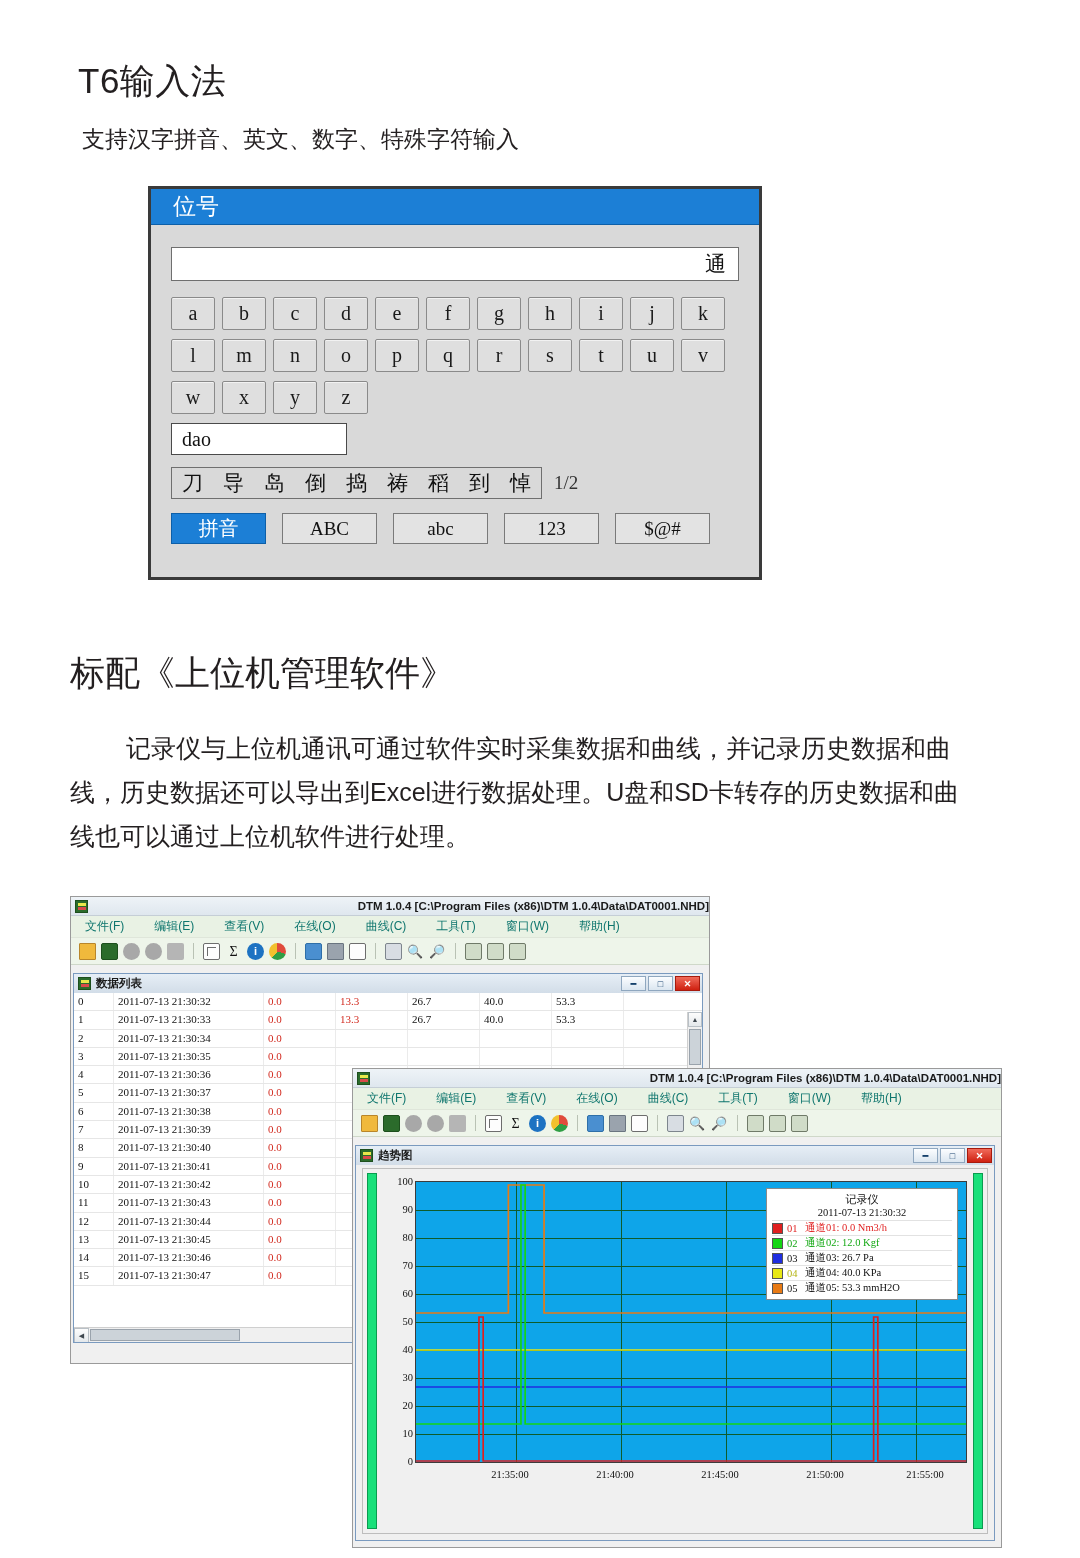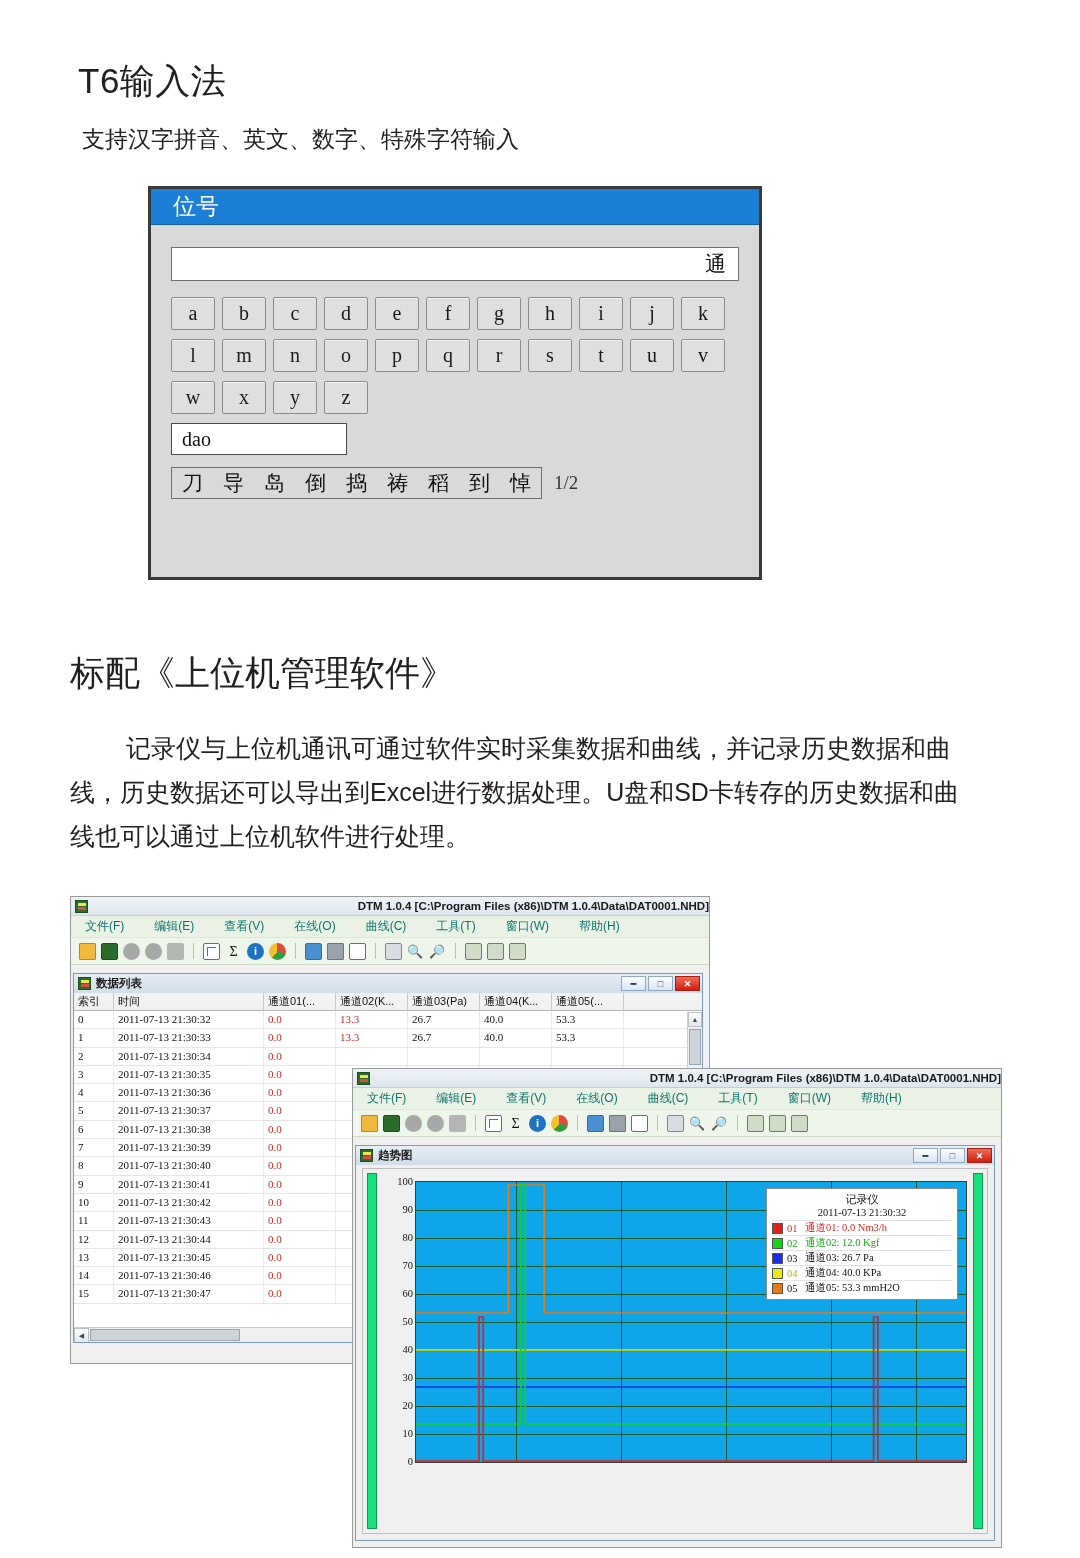--- a/index.html
+++ b/index.html
@@ -450,20 +450,27 @@
         <span>倒</span>
         <span>捣</span>
         <span>祷</span>
         <span>稻</span>
         <span>到</span>
         <span>悼</span>
       </div>
       <div class="cand-page">1/2</div>
     </div>
 
+    <div class="mode-row">
+      <div class="mode-btn active">拼音</div>
+      <div class="mode-btn">ABC</div>
+      <div class="mode-btn">abc</div>
+      <div class="mode-btn">123</div>
+      <div class="mode-btn">$@#</div>
+    </div>
   </div>
 </div>
 
 <div class="sec2-title">标配《上位机管理软件》</div>
 <div class="sec2-para">记录仪与上位机通讯可通过软件实时采集数据和曲线，并记录历史数据和曲线，历史数据还可以导出到Excel进行数据处理。U盘和SD卡转存的历史数据和曲线也可以通过上位机软件进行处理。</div>
 
 <div class="win" style="left:70px; top:896px; width:640px; height:468px;">
   <div class="win-title">
     <span class="app-glyph"></span>
     <span>DTM 1.0.4 [C:\Program Files (x86)\DTM 1.0.4\Data\DAT0001.NHD]</span>
@@ -508,29 +515,20 @@
       <span class="app-glyph"></span>
       <span>数据列表</span>
       <span class="mdi-btns">
         <span class="mdi-btn">━</span>
         <span class="mdi-btn">□</span>
         <span class="mdi-btn close">✕</span>
       </span>
     </div>
 
     <div style="position:absolute; left:0; top:19px; right:0; bottom:0; background:#fff; overflow:hidden;">
-      <div class="grid-head">
-        <div class="c-idx">索引</div>
-        <div class="c-time">时间</div>
-        <div class="c-ch" style="color:#111">通道01(...</div>
-        <div class="c-ch" style="color:#111">通道02(K...</div>
-        <div class="c-ch" style="color:#111">通道03(Pa)</div>
-        <div class="c-ch" style="color:#111">通道04(K...</div>
-        <div class="c-ch" style="color:#111">通道05(...</div>
-      </div>
 
       <div class="grid-row">
         <div class="c-idx">0</div>
         <div class="c-time">2011-07-13 21:30:32</div>
         <div class="c-ch">0.0</div>
         <div class="c-ch">13.3</div>
         <div class="c-ch" style="color:#111">26.7</div>
         <div class="c-ch" style="color:#111">40.0</div>
         <div class="c-ch" style="color:#111">53.3</div>
       </div>
@@ -808,15 +806,22 @@
             <span class="txt" style="color:#111">通道04: 40.0 KPa</span>
           </div>
           <div class="lg-row">
             <span class="sw" style="background:#e87a14"></span>
             <span class="num" style="color:#111">05</span>
             <span class="txt" style="color:#111">通道05: 53.3 mmH2O</span>
           </div>
         </div>
       </div>
 
+      <div class="x-axis">
+        <span style="left:95px">21:35:00</span>
+        <span style="left:200px">21:40:00</span>
+        <span style="left:305px">21:45:00</span>
+        <span style="left:410px">21:50:00</span>
+        <span style="left:510px">21:55:00</span>
+      </div>
     </div>
   </div>
 </div>
 
 </body></html>

